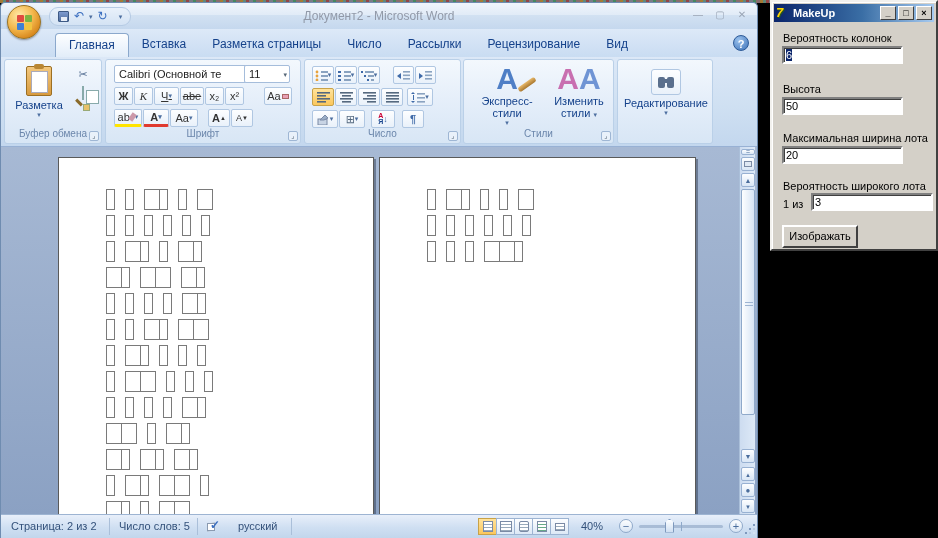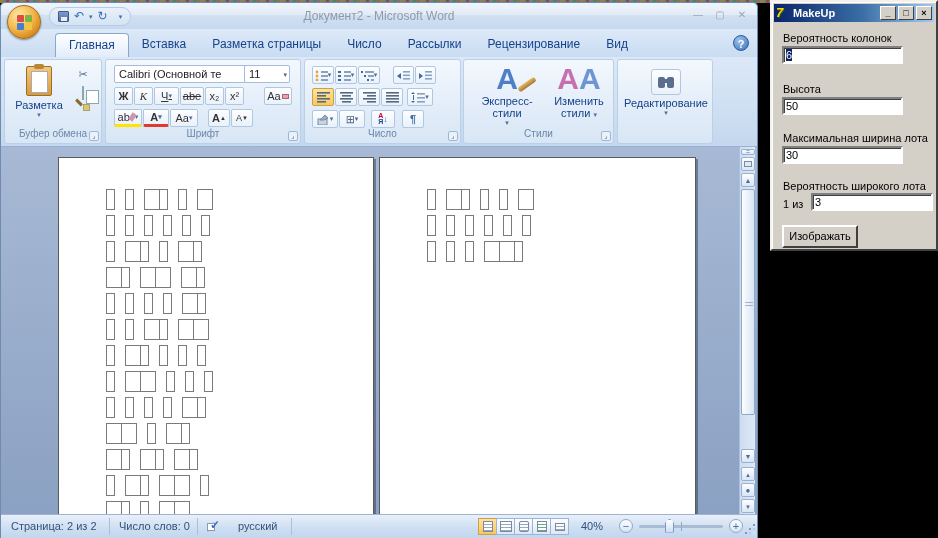--- a/index.html
+++ b/index.html
@@ -737,21 +737,21 @@
       <div class="vs-btn" style="top:302px">▼</div>
       <div class="vs-btn" style="top:320px"><span class="pgarrows">▲<br>▲</span></div>
       <div class="vs-btn" style="top:336px;font-size:8px">●</div>
       <div class="vs-btn" style="top:352px"><span class="pgarrows">▼<br>▼</span></div>
     </div>
   </div>
 
   <div class="statusbar">
     <span class="st-item" style="left:10px">Страница: 2 из 2</span>
     <span class="st-sep" style="left:108px"></span>
-    <span class="st-item" style="left:118px">Число слов: 0</span>
+    <span class="st-item" style="left:118px">Число слов: 5</span>
     <span class="st-sep" style="left:196px"></span>
     <span class="st-item" style="left:206px;top:6px"><span class="book-ic"><i></i><i></i><b>✓</b></span></span>
     <span class="st-item" style="left:237px">русский</span>
     <span class="st-sep" style="left:290px"></span>
 
     <div class="viewbtns">
       <span class="vwbtn active">
             <span class="vw-ic"></span>
           </span>
       <span class="vwbtn">
@@ -793,21 +793,21 @@
     </span>
   </div>
 
   <span class="mk-label" style="top:30px">Вероятность колонок</span>
   <div class="mk-input" style="top:44px"><span class="mk-sel">6</span></div>
 
   <span class="mk-label" style="top:81px">Высота</span>
   <div class="mk-input" style="top:95px"><span>50</span></div>
 
   <span class="mk-label" style="top:130px">Максимальная ширина лота</span>
-  <div class="mk-input" style="top:144px"><span>30</span></div>
+  <div class="mk-input" style="top:144px"><span>20</span></div>
 
   <span class="mk-label" style="top:178px">Вероятность широкого лота</span>
   <span class="mk-label" style="top:196px">1 из</span>
   <div class="mk-input" style="top:191px;left:39px;width:122px"><span>3</span></div>
 
   <div class="mk-button">Изображать</div>
 </div>
 </div>
 
 </body></html>

